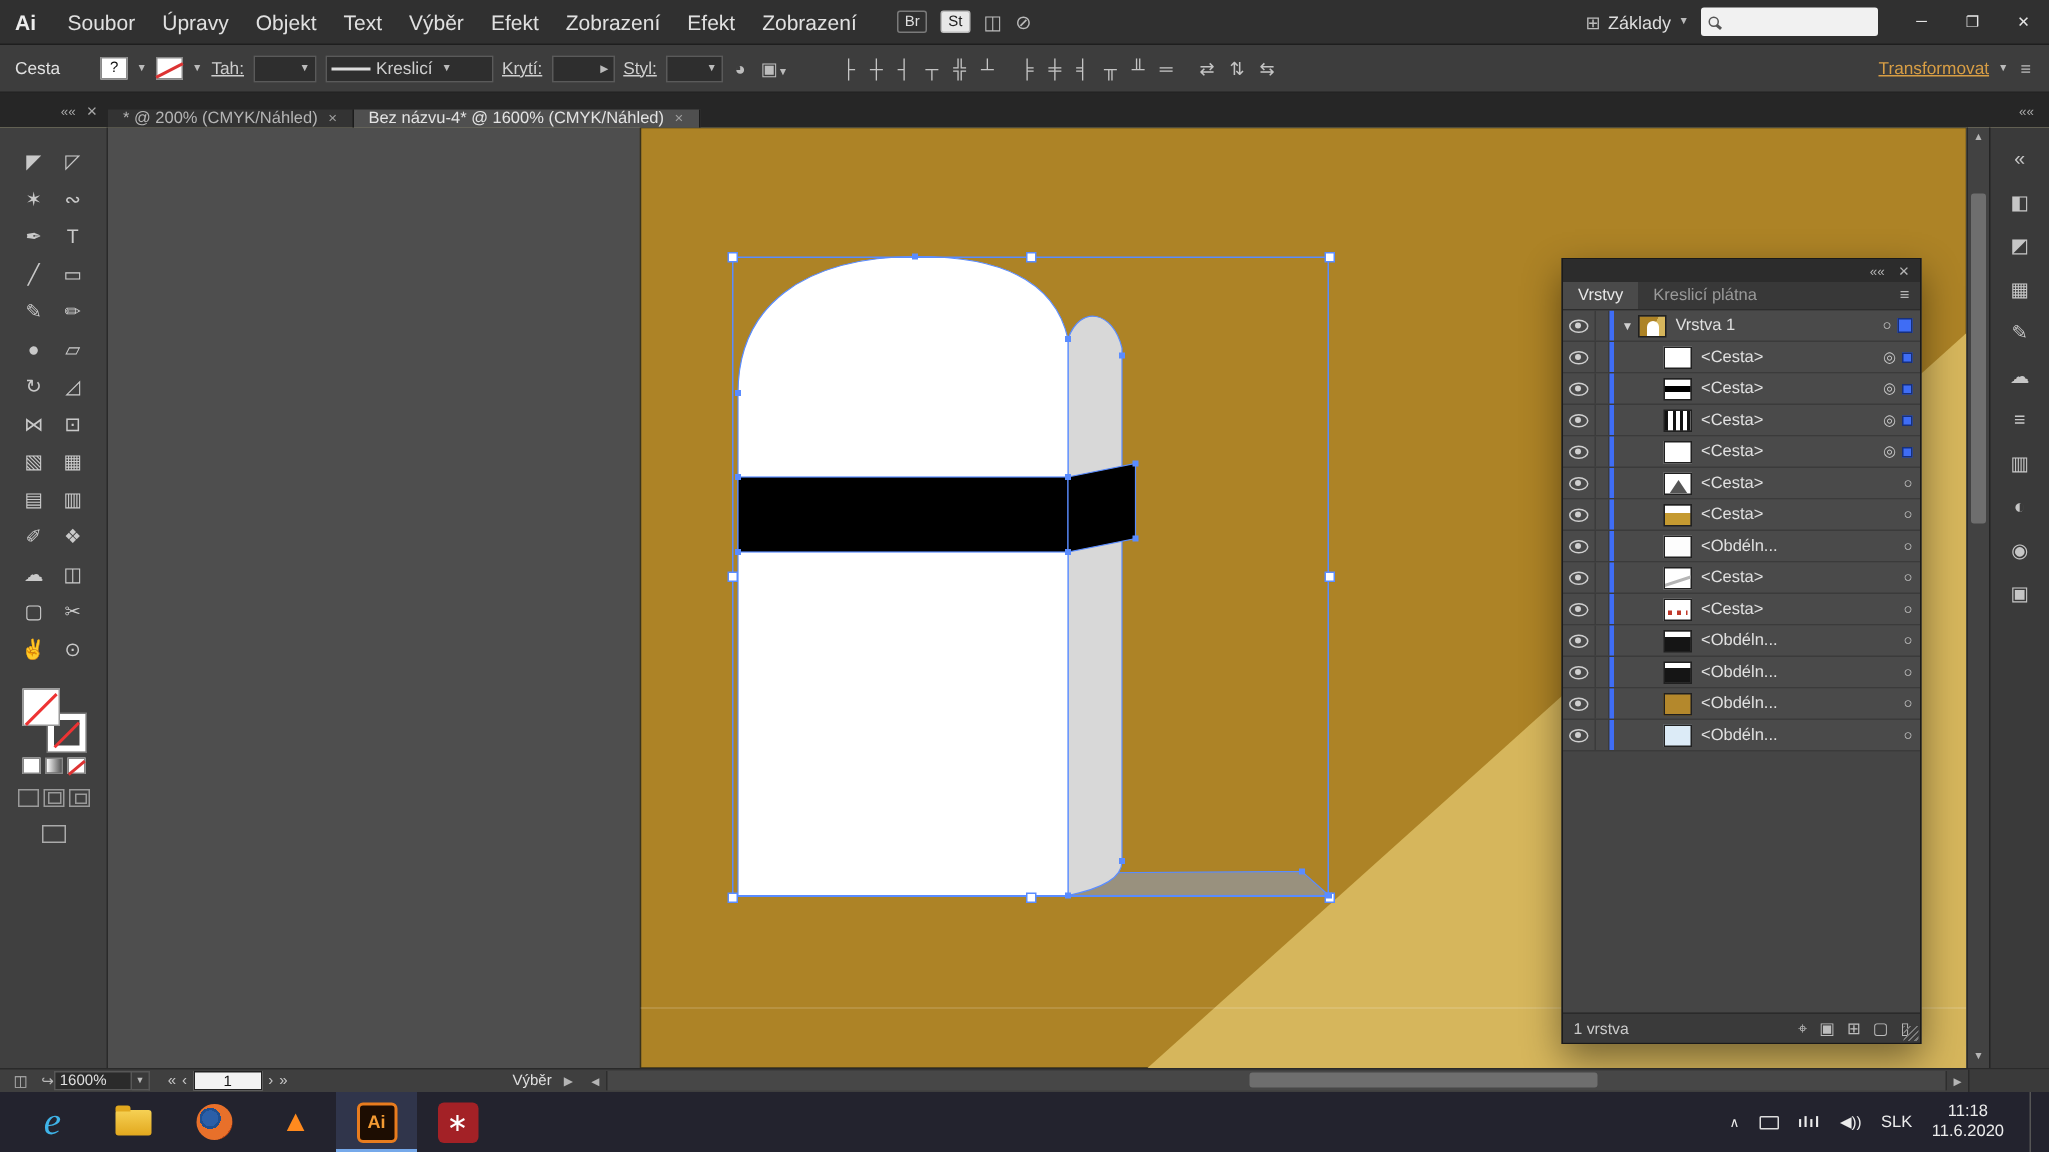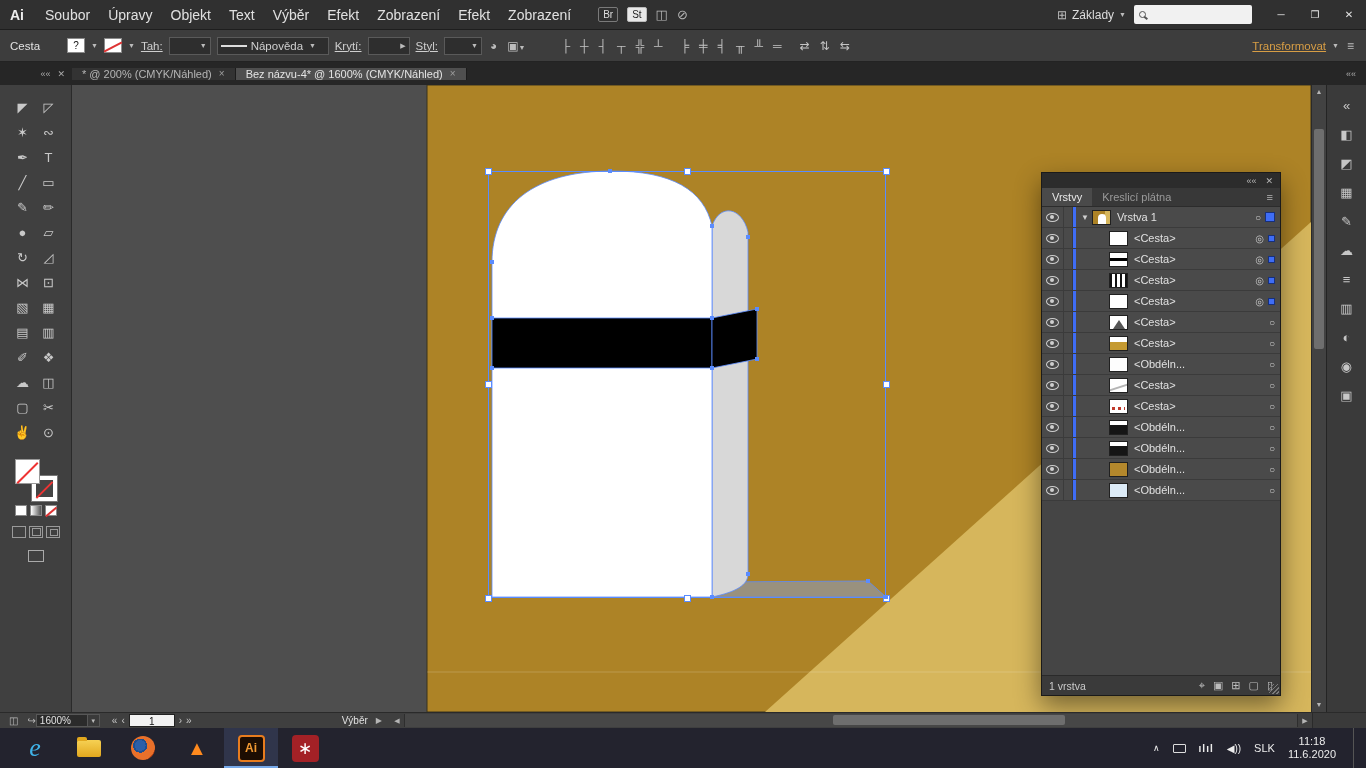--- a/index.html
+++ b/index.html
@@ -41,21 +41,21 @@
 .pline{display:inline-block;width:26px;height:2px;background:#ddd}
 .cb-ic{color:#bdbdbd;font-size:12px;padding:0 2px}
 .groups{display:flex;align-items:center;gap:14px;margin-left:26px}
 .icon-group{display:flex;align-items:center;gap:6px}
 .icon-group .cb-ic{font-size:12px;color:#c4c4c4}
 .cb-spacer{flex:1}
 
 
 .tabbar{position:absolute;left:0;top:62px;width:1366px;height:23px;background:#262626;display:flex;align-items:stretch;z-index:18}
 .tb-left{width:72px;display:flex;align-items:center;justify-content:flex-end;gap:7px;padding-right:7px;color:#a9a9a9;font-size:9px}
-.tabs{display:flex;align-items:center}
+.tabs{display:flex;align-items:flex-end}
 .tab{display:flex;align-items:center;gap:7px;padding:0 10px;background:#333;border-right:1px solid #1c1c1c;font-size:11px;color:#b5b5b5}
 .tab.active{background:#4f4f4f;color:#e3e3e3}
 .tab-close{font-size:10px;color:#9f9f9f}
 .tb-right{margin-left:auto;display:flex;align-items:center;padding-right:10px;color:#a9a9a9;font-size:9px}
 
 
 .toolbar{position:absolute;left:0;top:85px;width:72px;height:627px;background:#404040;border-right:1px solid #2a2a2a;z-index:10}
 .tools-grid{width:52px;margin:10px auto 0;display:grid;grid-template-columns:26px 26px;grid-auto-rows:25px}
 .tool{display:flex;align-items:center;justify-content:center}
 .tool-glyph{font-size:13px;color:#c9c9c9}
@@ -217,21 +217,21 @@
     <span class="swatch">?</span>
     <span class="caret">▼</span>
     <span class="swatch stroke"></span>
     <span class="caret">▼</span>
     <span class="cb-link">Tah:</span>
     <span class="combo w40">
         <span class="caret">▼</span>
       </span>
     <span class="combo profile">
       <i class="pline"></i>
-      <span>Nápověda</span>
+      <span>Kreslicí</span>
       <span class="caret">▼</span>
     </span>
     <span class="cb-link">Krytí:</span>
     <span class="combo w40">
         <span class="caret">▶</span>
       </span>
     <span class="cb-link">Styl:</span>
     <span class="combo w36">
         <span class="caret">▼</span>
       </span>

